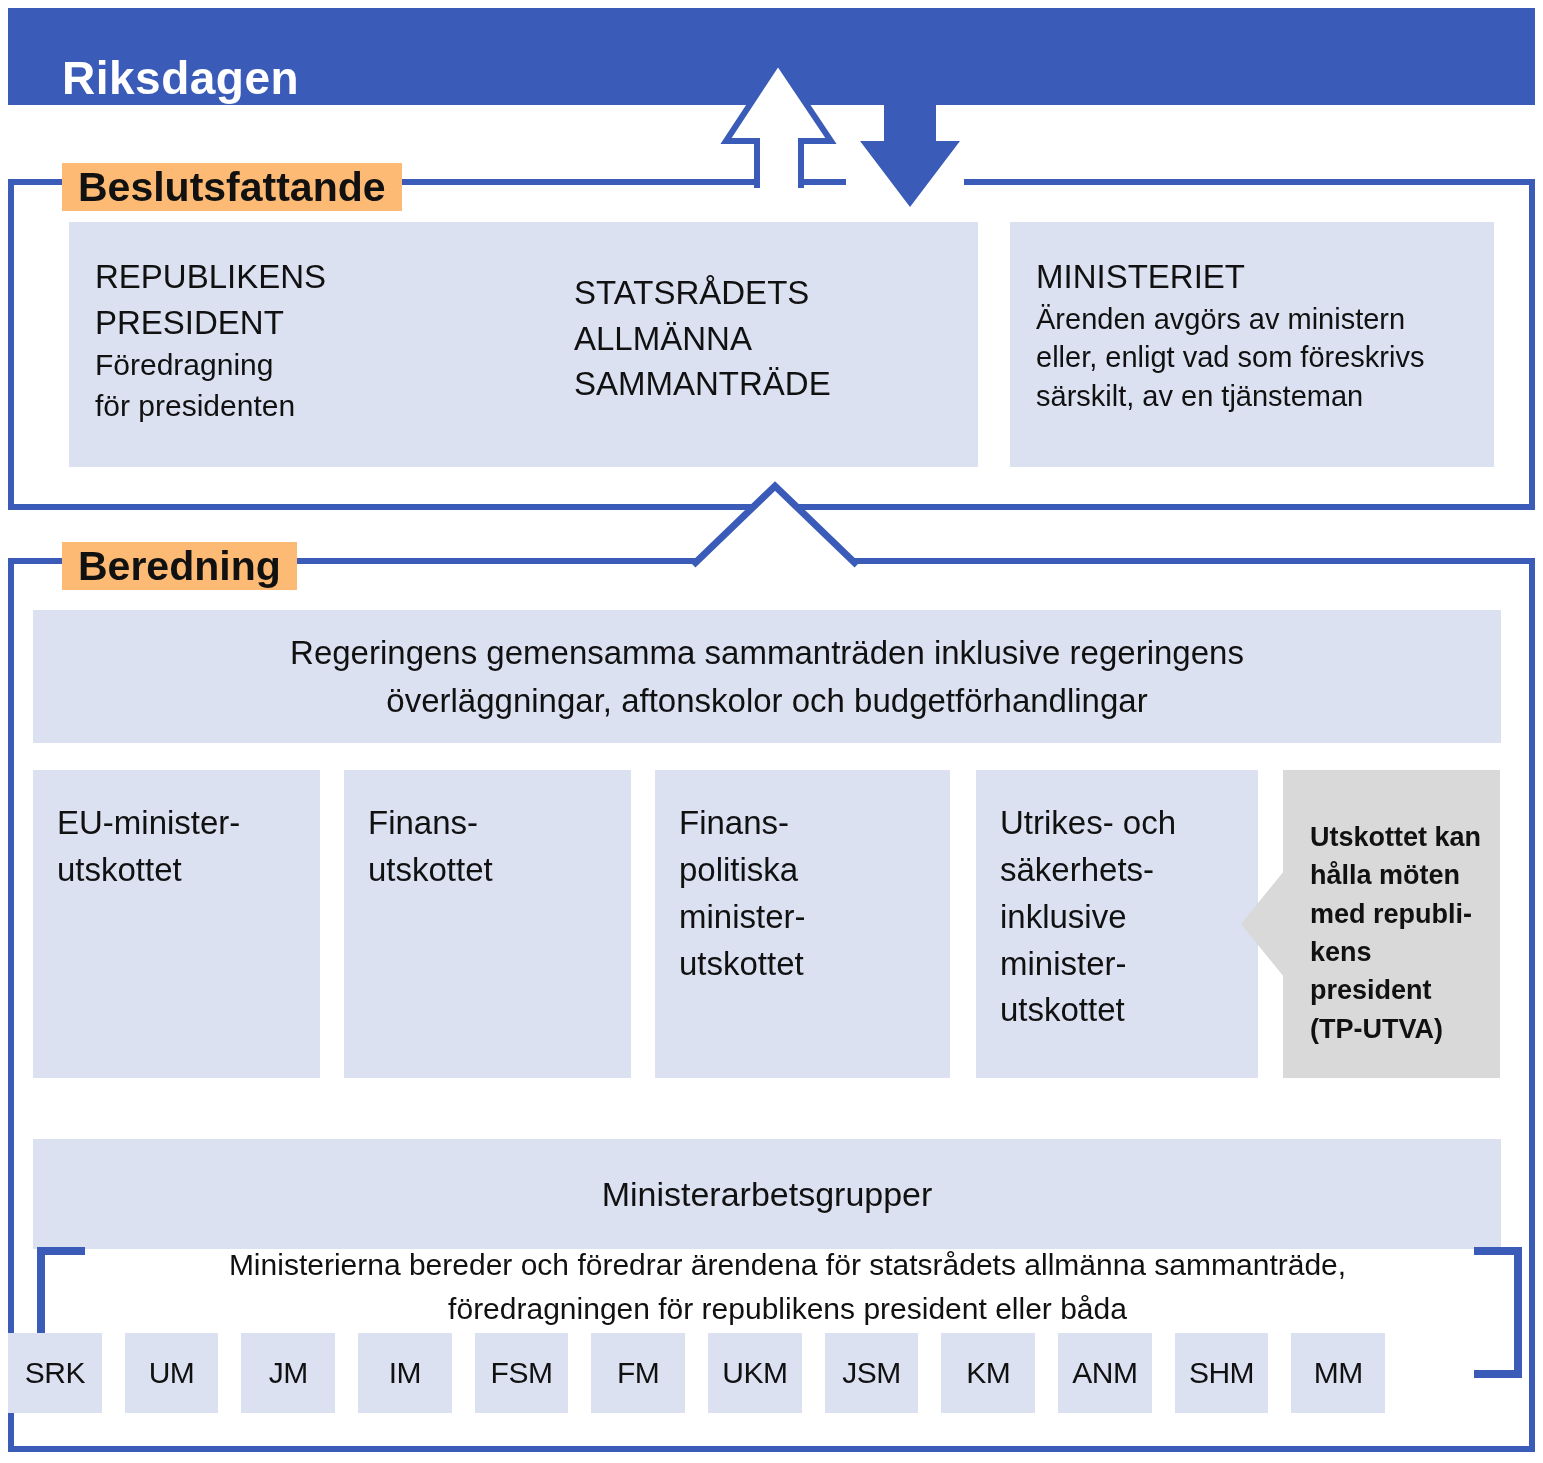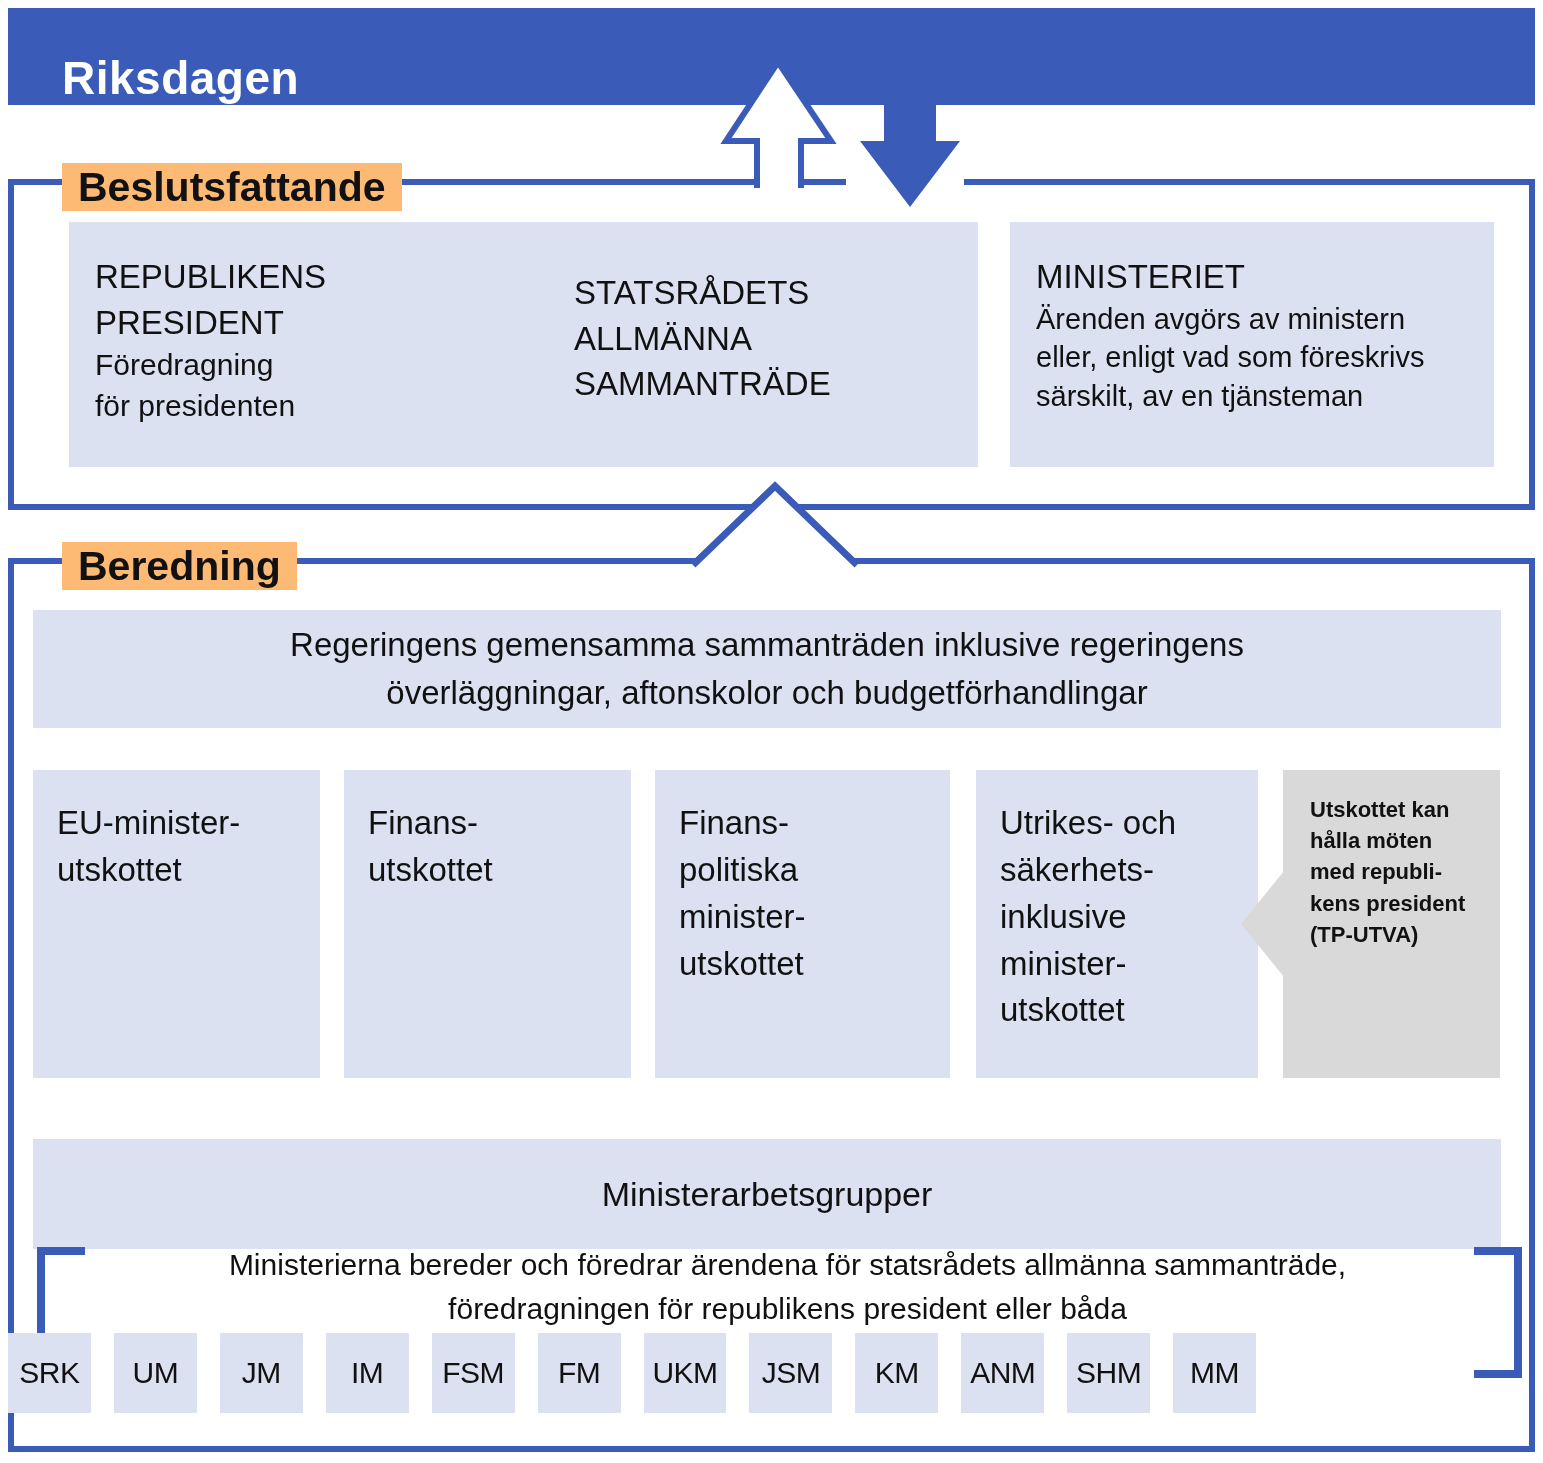--- a/index.html
+++ b/index.html
@@ -24,44 +24,44 @@
   
   .box{line-height:1.36;}
   #rp-box{left:33px;top:222px;width:486px;height:245px;padding:32px 10px 0 26px;margin-left:36px;}
   #sas-box{left:548px;top:222px;width:430px;height:245px;padding:48px 10px 0 26px;}
   #min-box{left:1010px;top:222px;width:484px;height:245px;padding:32px 14px 0 26px;}
   .box-title{font-size:33px;line-height:1.38;}
   .box-sub{font-size:30px;line-height:1.36;}
   #min-box .box-sub{font-size:29px;line-height:1.33;}
 
   
-  #joint-box{left:33px;top:610px;width:1468px;height:118px;display:flex;align-items:center;
+  #joint-box{left:33px;top:610px;width:1468px;height:133px;display:flex;align-items:center;
     justify-content:center;text-align:center;font-size:33px;line-height:1.45;}
   .committee{top:770px;height:308px;padding:30px 8px 0 24px;font-size:33px;line-height:1.42;}
   #committee-0{left:33px;width:287px;}
   #committee-1{left:344px;width:287px;}
   #committee-2{left:655px;width:295px;}
   #committee-3{left:976px;width:282px;}
   #note-box{left:1283px;top:770px;width:217px;height:308px;background:var(--note,#d9d9d9);
-    padding:24px 8px 0 27px;font-size:22px;font-weight:bold;line-height:1.42;}
+    padding:48px 8px 0 27px;font-size:27px;font-weight:bold;line-height:1.42;}
   #note-pointer{position:absolute;left:-42px;top:50%;transform:translateY(-50%);
     width:0;height:0;border-top:53px solid transparent;border-bottom:53px solid transparent;
     border-right:43px solid var(--note,#d9d9d9);}
   #mag-box{left:33px;top:1098px;width:1468px;height:110px;display:flex;align-items:center;
     justify-content:center;text-align:center;font-size:34px;margin-top:41px;}
 
   
   #ministries-caption{left:8px;top:1243px;width:1527px;text-align:center;
     font-size:30px;line-height:1.48;padding-left:32px;}
   .bracket{width:48px;height:131px;top:1247px;}
   #bracket-left{left:37px;border-left:8px solid var(--accent,#3a5cb8);
     border-top:8px solid var(--accent,#3a5cb8);border-bottom:8px solid var(--accent,#3a5cb8);}
   #bracket-right{left:1474px;border-right:8px solid var(--accent,#3a5cb8);
     border-top:8px solid var(--accent,#3a5cb8);border-bottom:8px solid var(--accent,#3a5cb8);}
-  #ministries-row{left:8px;top:1333px;width:1248px;display:flex;justify-content:center;gap:23px;}
+  #ministries-row{left:8px;top:1333px;width:1377px;display:flex;justify-content:center;gap:23px;}
   .ministry-box{width:95px;height:80px;display:flex;align-items:center;justify-content:center;
     font-size:30px;letter-spacing:-.5px;}
 
   
   #overlay{position:absolute;left:0;top:0;width:1543px;height:1463px;pointer-events:none;}
   .fill-accent{fill:var(--accent,#3a5cb8);}
   .stroke-accent{stroke:var(--accent,#3a5cb8);}
 </style>
 </head>
 <body>

